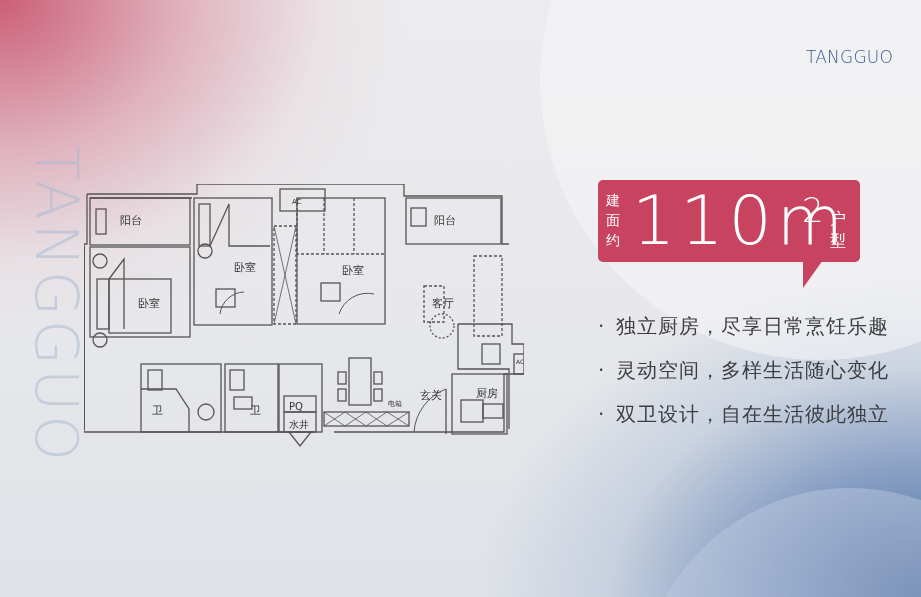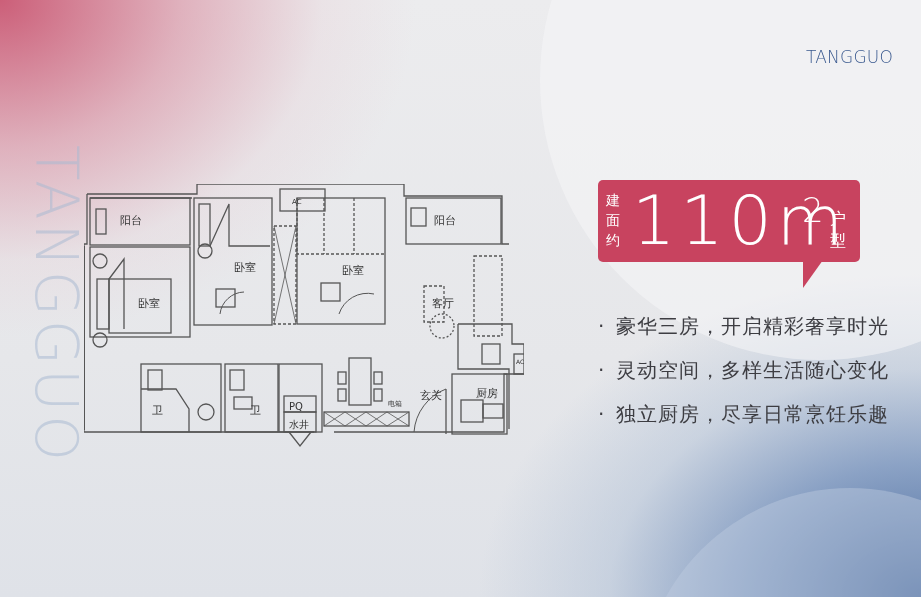--- a/index.html
+++ b/index.html
@@ -194,16 +194,16 @@
   <div class="num"><span>110</span><span>m</span></div>
   <div class="sup">2</div>
   <div class="post">
     <div>户</div>
     <div>型</div>
   </div>
   <div class="tail"></div>
 </div>
 
 <div class="features">
-  <div class="feature"><span class="dot">·</span><span>豪华三房，开启精彩奢享时光</span></div>
+  <div class="feature"><span class="dot">·</span><span>独立厨房，尽享日常烹饪乐趣</span></div>
   <div class="feature"><span class="dot">·</span><span>灵动空间，多样生活随心变化</span></div>
-  <div class="feature"><span class="dot">·</span><span>独立厨房，尽享日常烹饪乐趣</span></div>
+  <div class="feature"><span class="dot">·</span><span>双卫设计，自在生活彼此独立</span></div>
 </div>
 
 </body></html>

